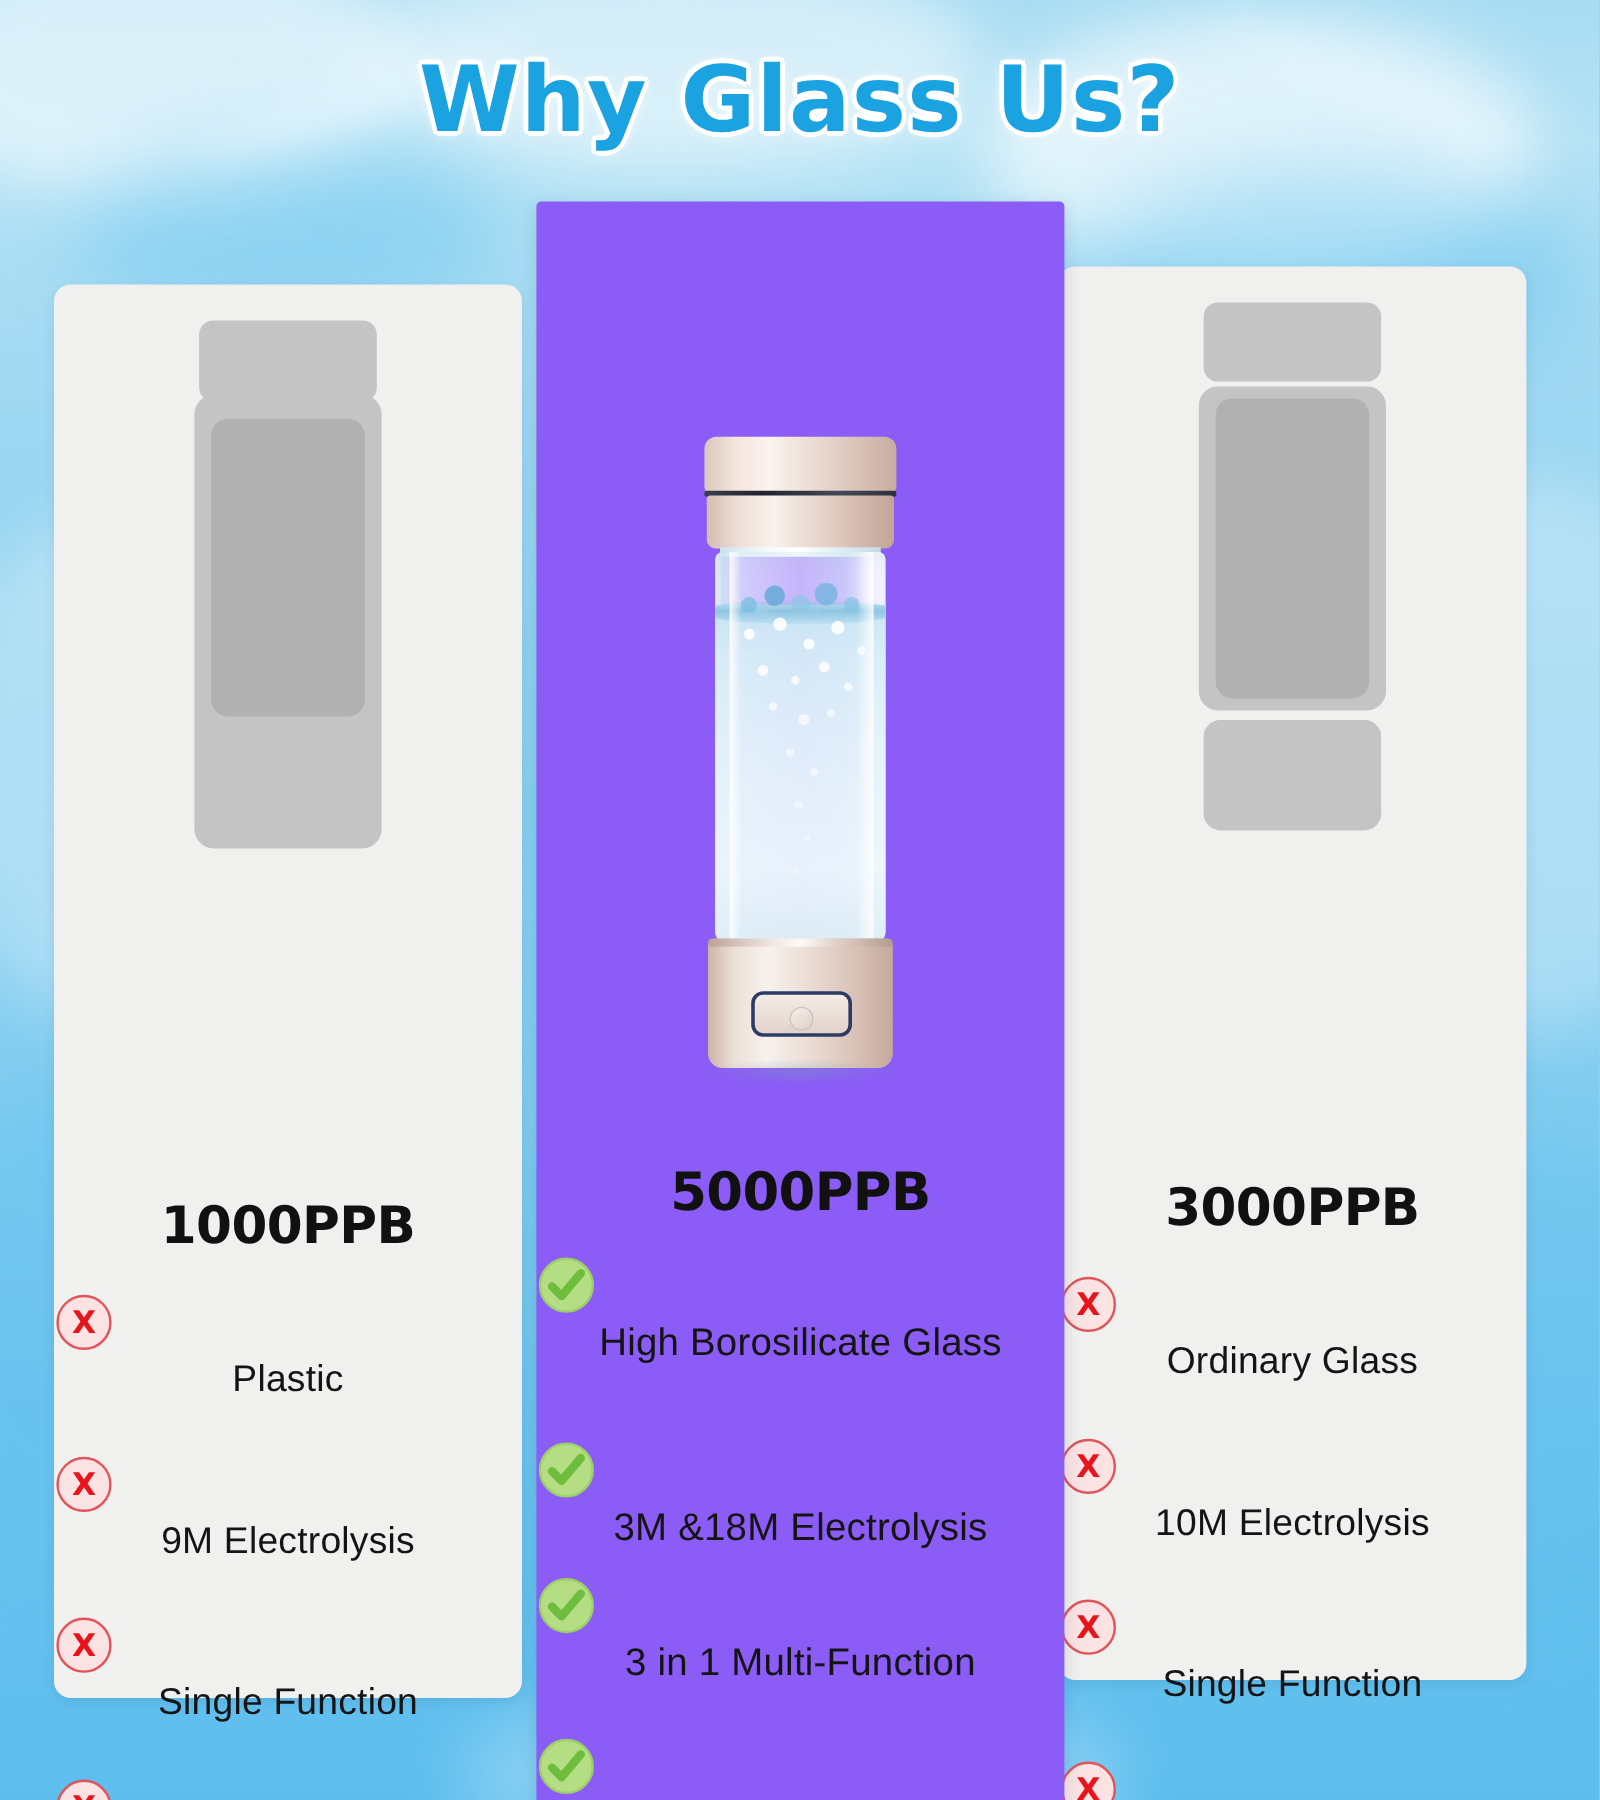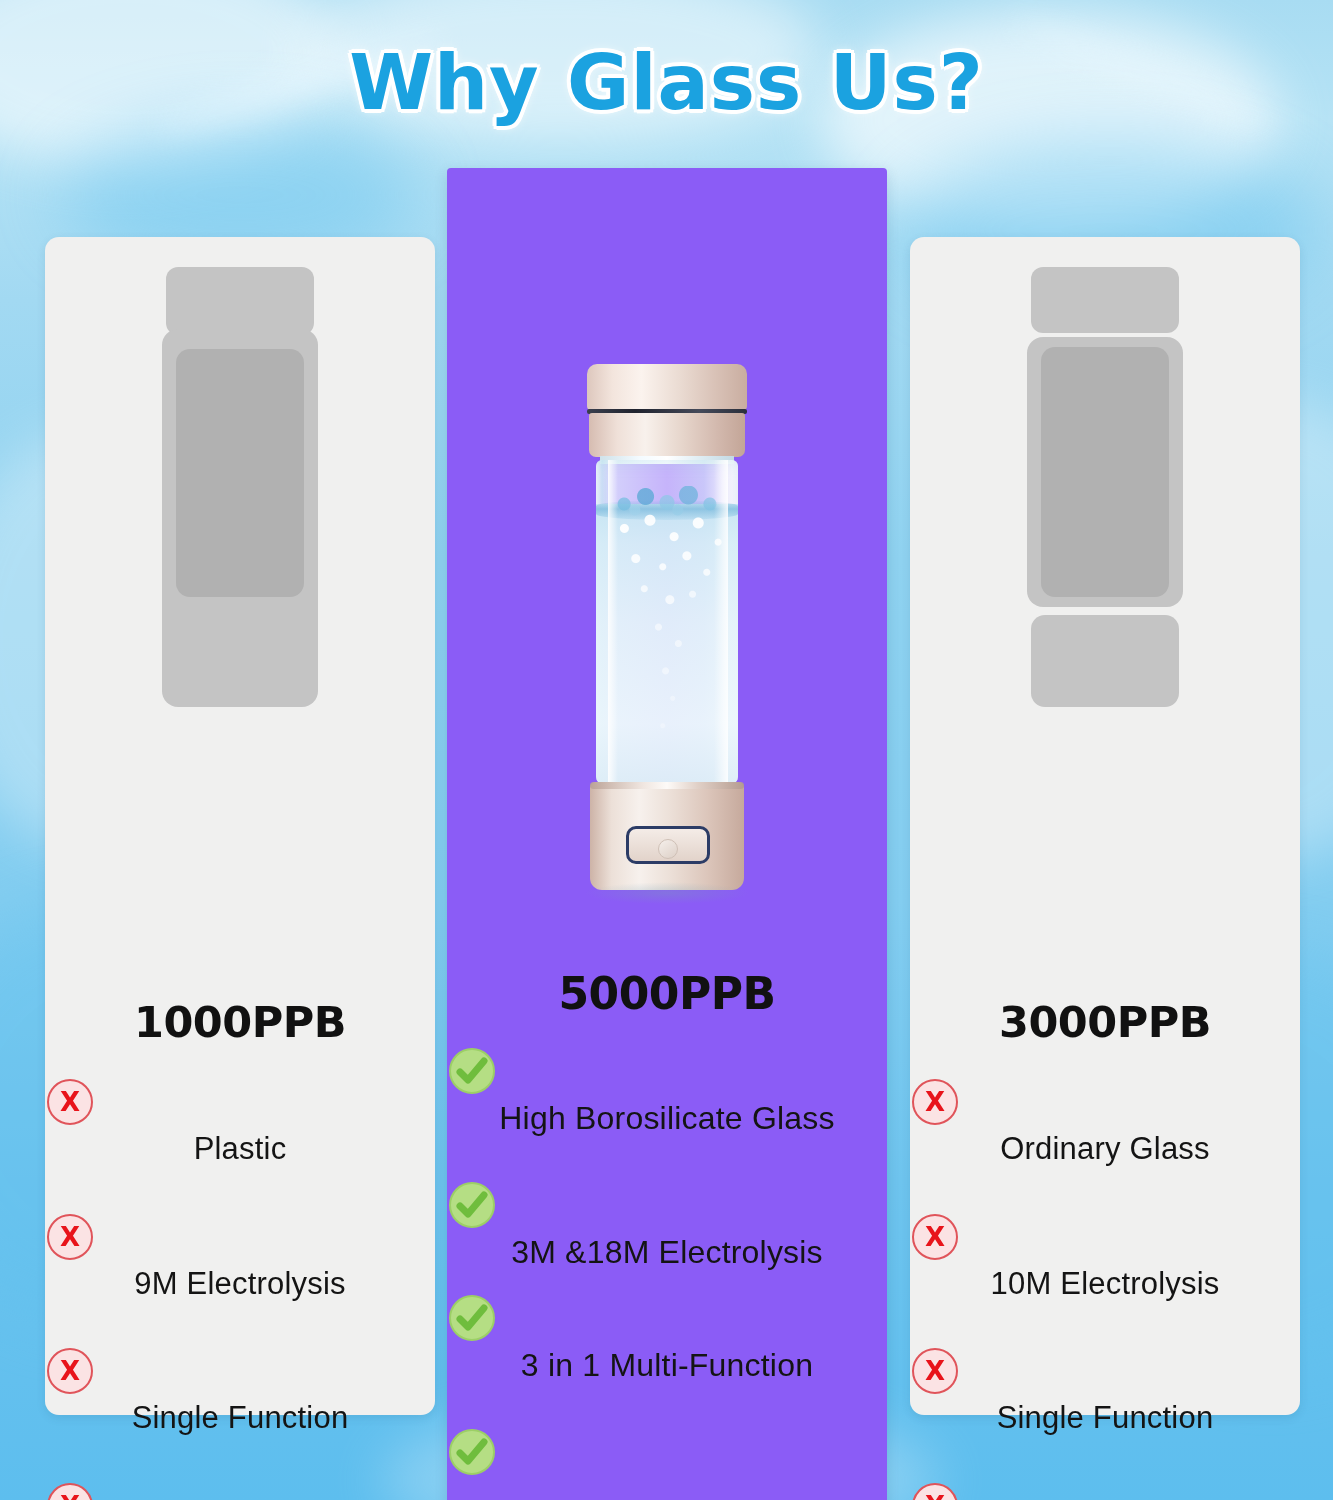--- a/index.html
+++ b/index.html
@@ -44,21 +44,21 @@
   }
 
   
   .panel{position:absolute;z-index:3;box-sizing:border-box;}
   .panel-side{
     width:390px;height:1178px;top:222px;
     background:#f0f0ef;border-radius:14px;
     box-shadow:0 3px 10px rgba(0,60,90,.10);
   }
   #panel-left{left:45px;margin-top:15px;}
-  #panel-right{left:910px;margin-top:15px;}
+  #panel-right{left:882px;}
   .panel-center{
     left:447px;width:440px;height:1348px;top:168px;
     background:#8b5cf6;border-radius:4px;
     box-shadow:0 4px 14px rgba(0,60,90,.14);
     z-index:4;
   }
 
   
   .ghost{position:absolute;left:50%;transform:translateX(-50%);}
   .g-cap{background:#c4c4c4;border-radius:12px;position:absolute;left:50%;transform:translateX(-50%);}
@@ -335,21 +335,21 @@
     <div class="base-lip"></div>
     <div class="screen">
       <div class="screen-btn"></div>
     </div>
     <div class="base-shadow"></div>
   </div>
 
   <div class="ppb ppb-center">5000PPB</div>
 
   <div class="features" style="top:878px;">
-    <div class="feat" style="margin-bottom:44px;">
+    <div class="feat" style="margin-bottom:64px;">
       <span class="feat-icon">
         <svg width="50" height="50" viewBox="0 0 50 50">
           <circle cx="25" cy="25" r="22" fill="#b5de84" stroke="#9ccf66" stroke-width="2"></circle>
           <path d="M13 26 L21 34 L37 15" fill="none" stroke="#6fbd3d" stroke-width="7" stroke-linecap="round" stroke-linejoin="round"></path>
         </svg>
       </span>
       <span class="feat-label feat-label-c">High Borosilicate Glass</span>
     </div>
     <div class="feat" style="margin-bottom:24px;">
       <span class="feat-icon">

